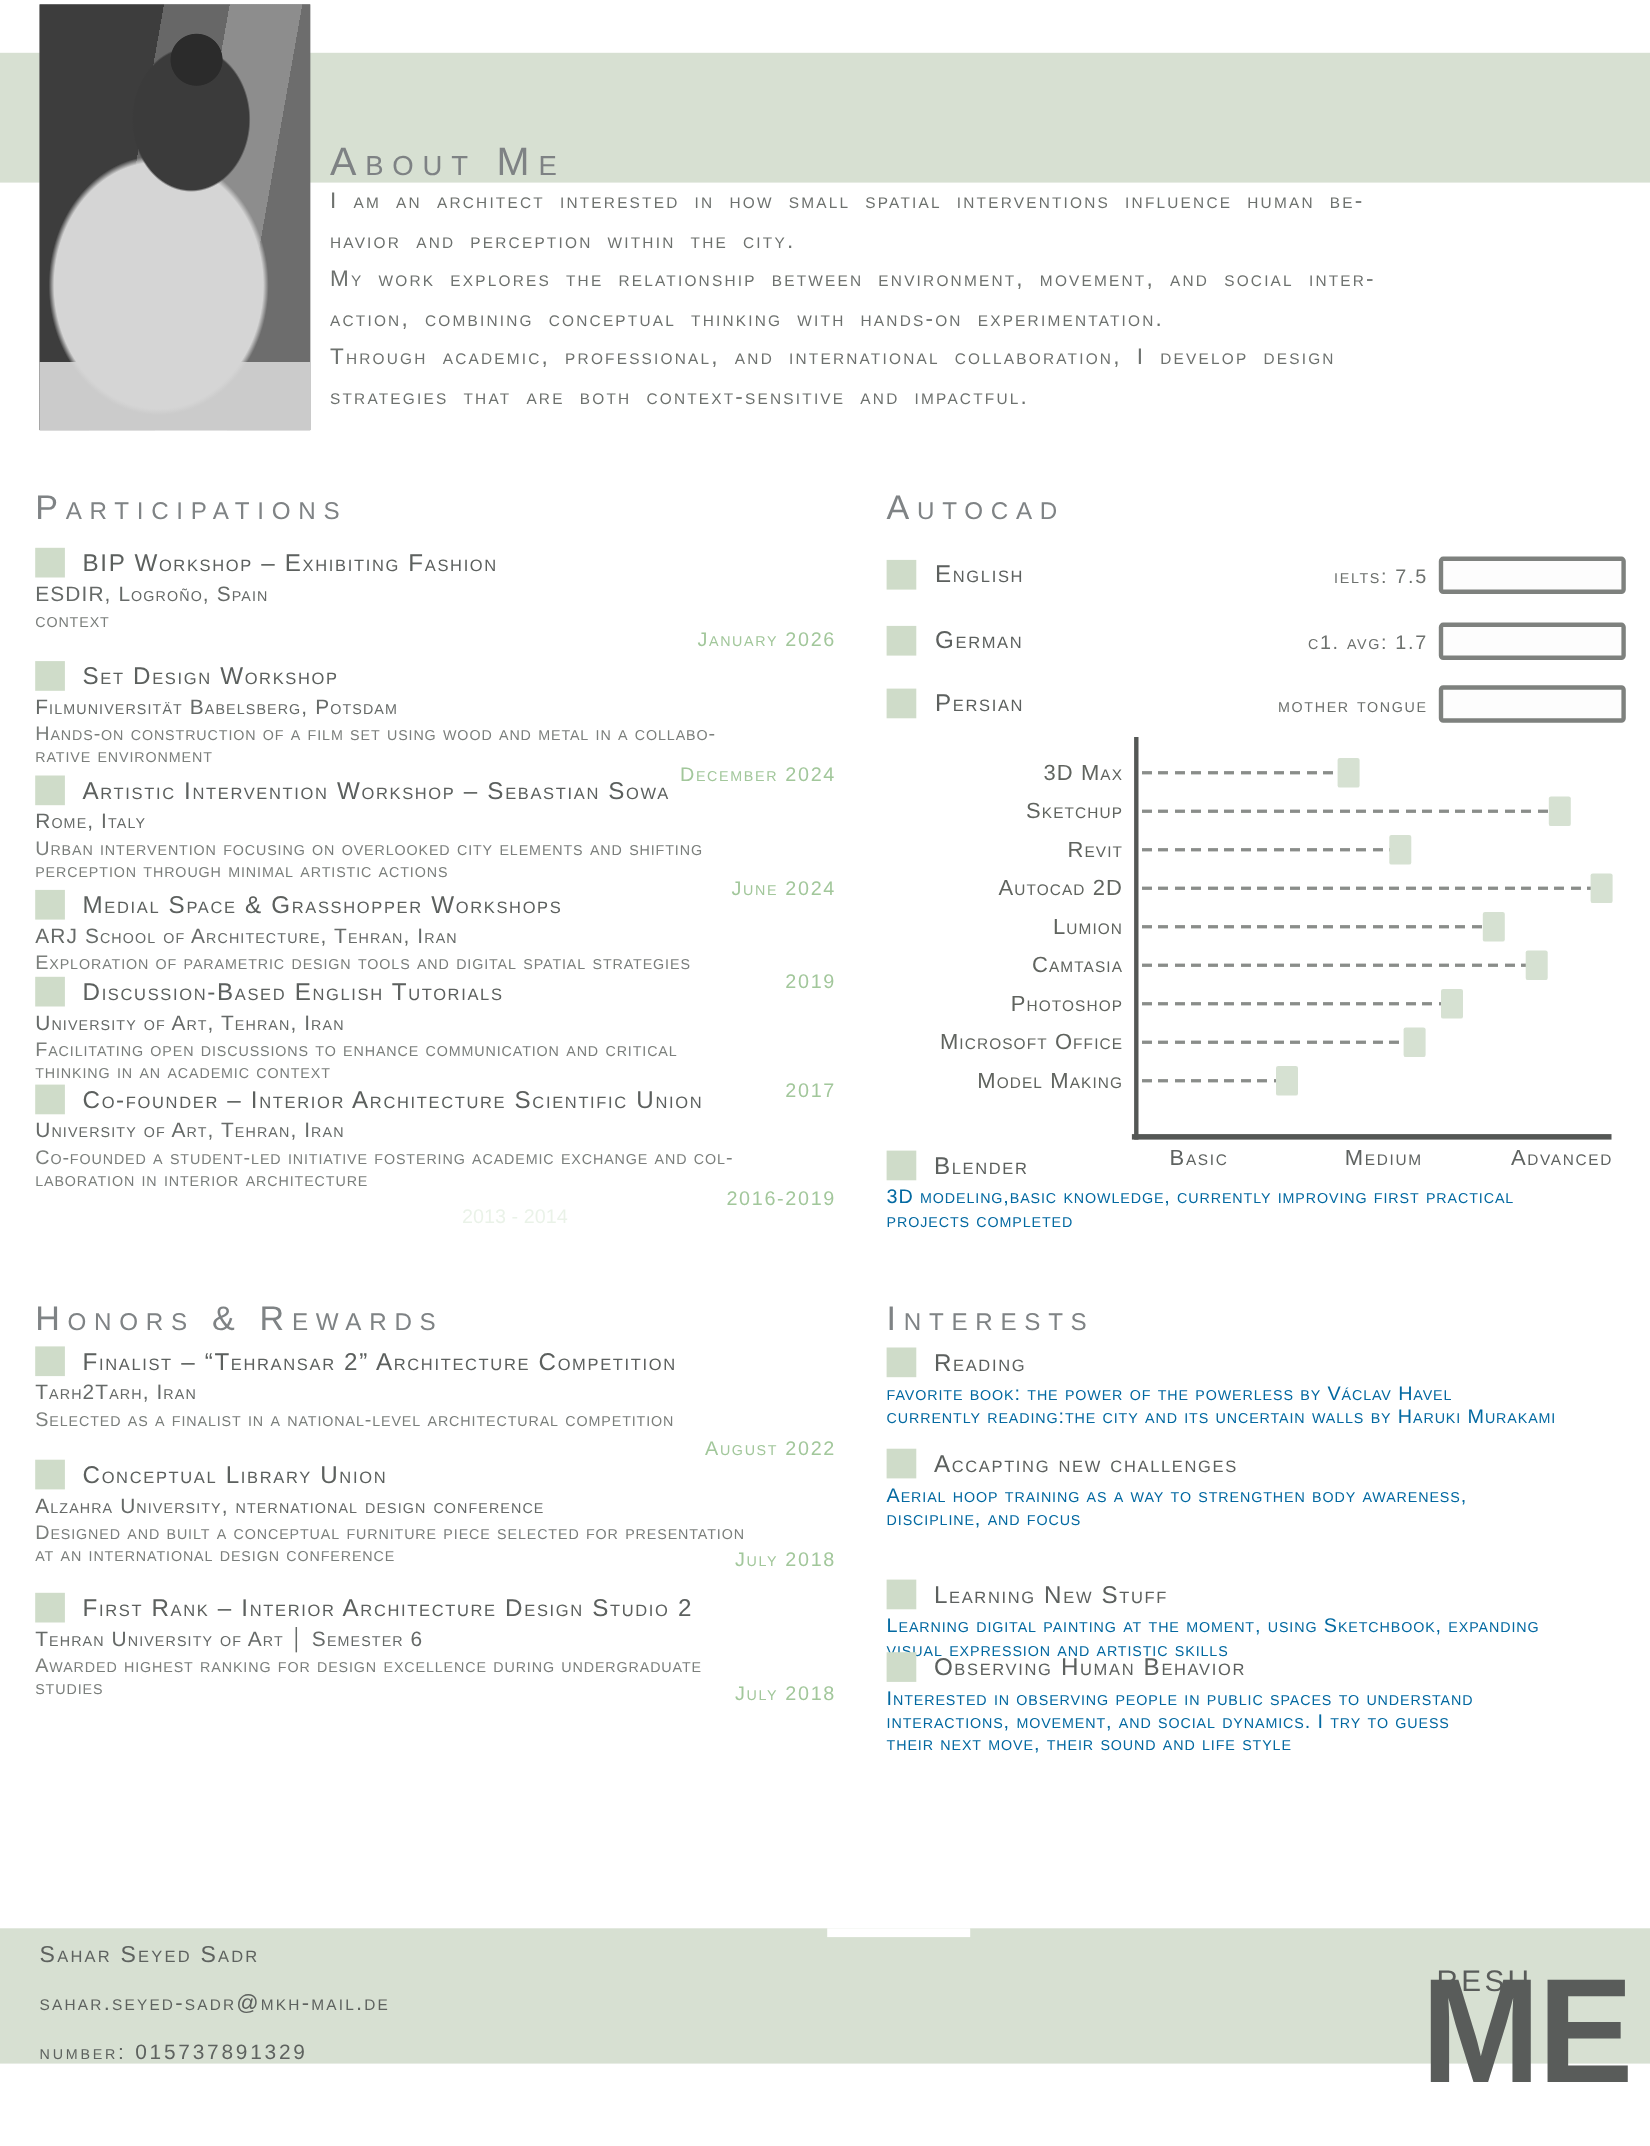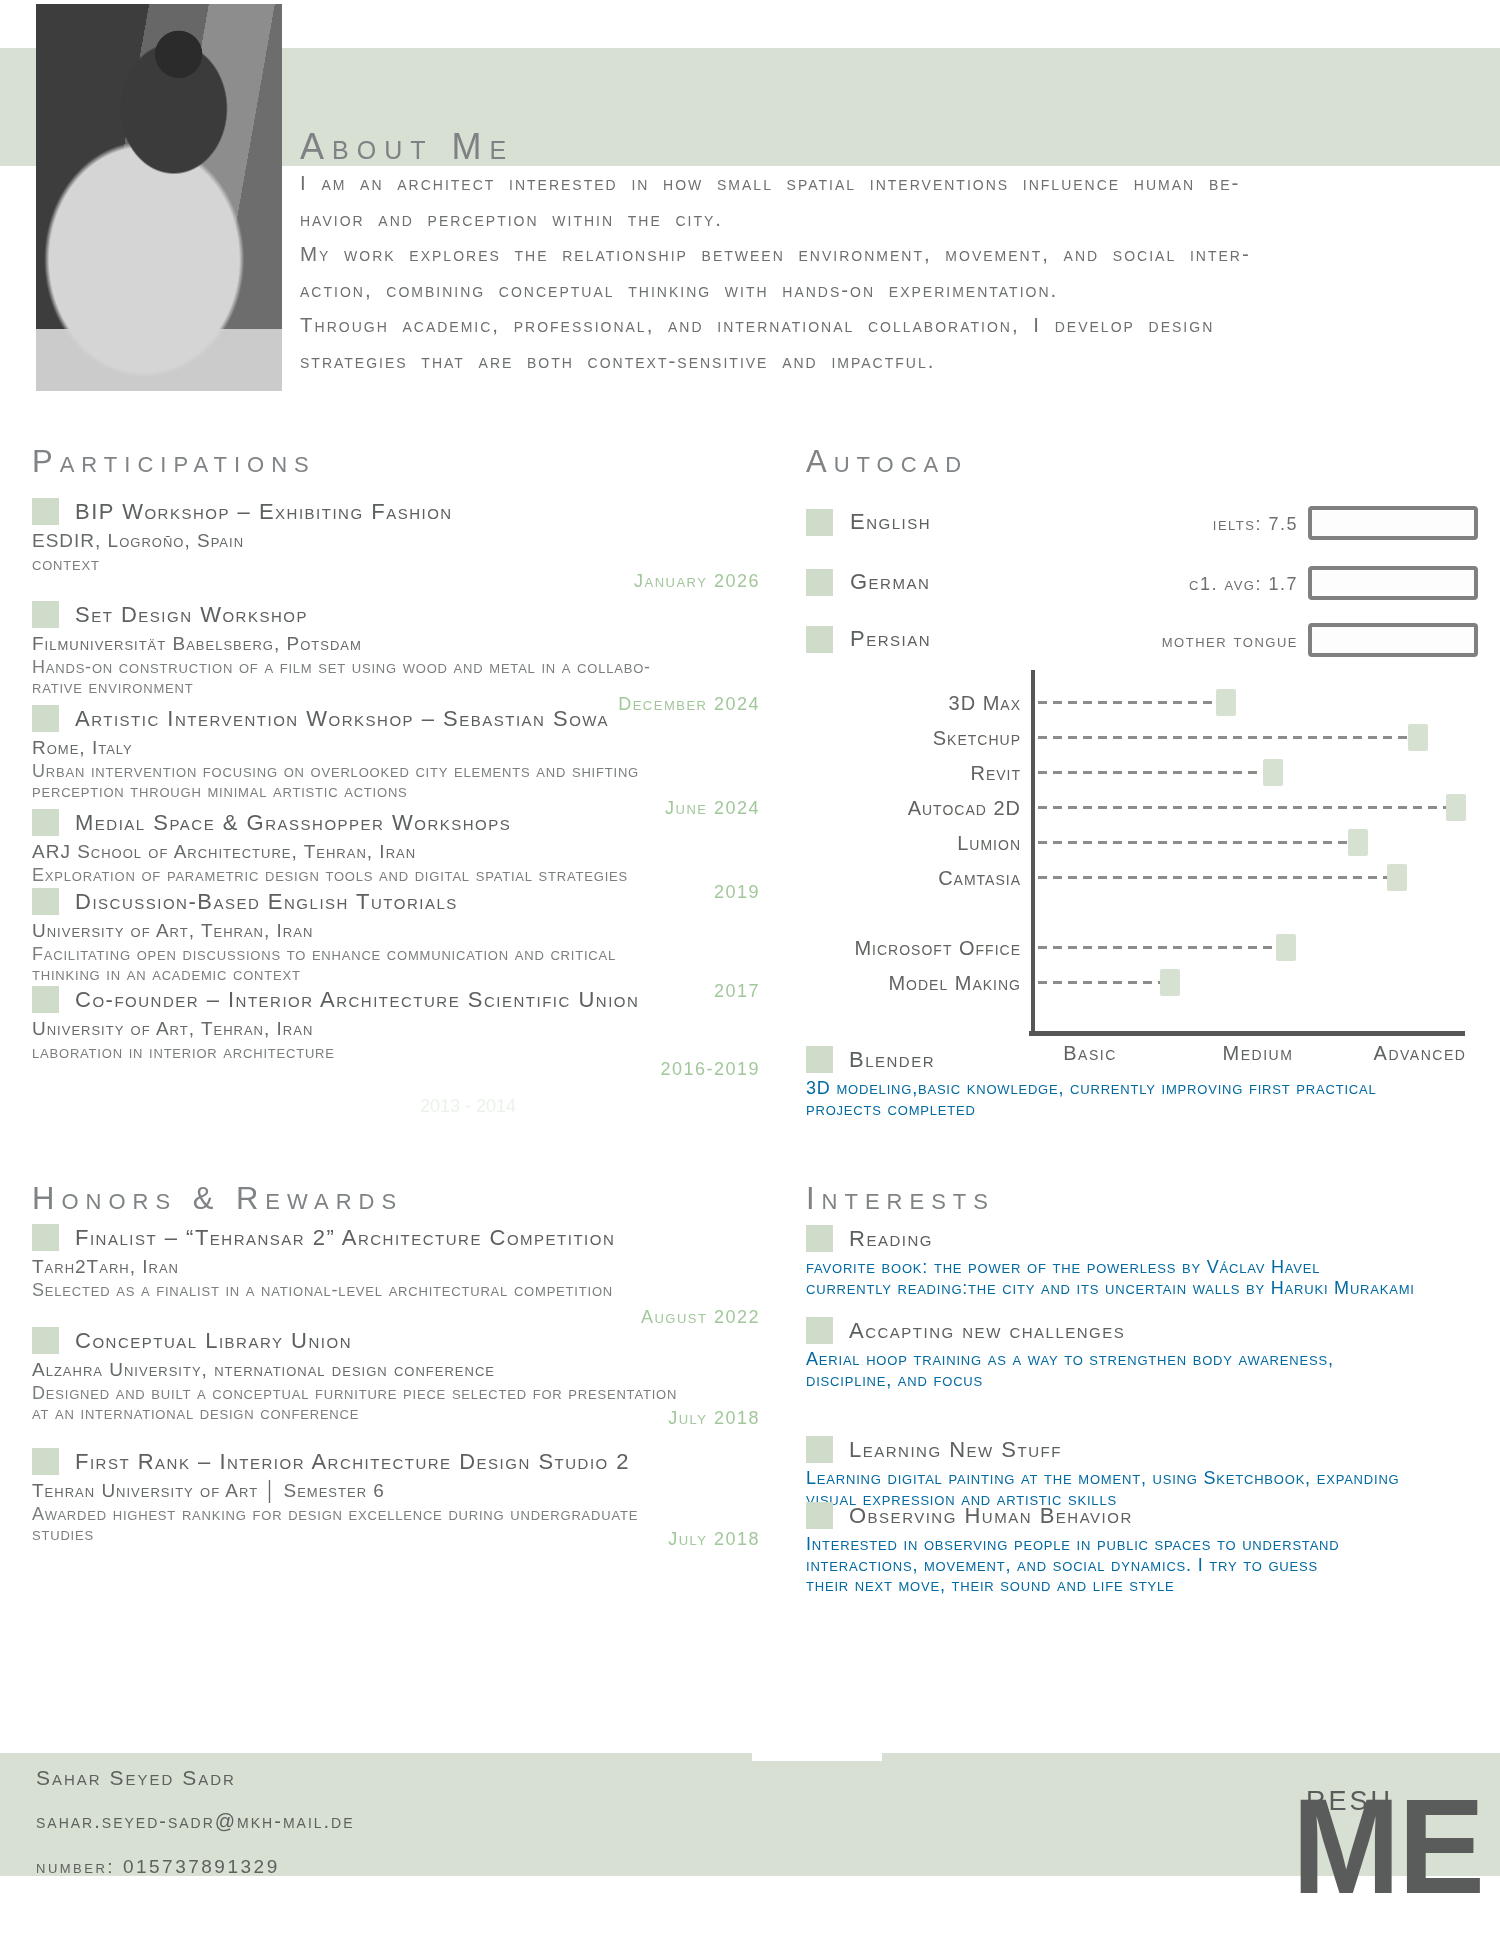--- a/index.html
+++ b/index.html
@@ -144,20 +144,21 @@
     <div class="e-desc">thinking in an academic context</div>
     <div class="e-date">2017</div>
   </div>
 
   <div class="entry" style="left:32px;top:986px;">
     <div class="e-head">
         <span class="bullet"></span>
       <span class="e-title">Co-founder – Interior Architecture Scientific Union</span>
       </div>
     <div class="e-org">University of Art, Tehran, Iran</div>
+    <div class="e-desc">Co-founded a student-led initiative fostering academic exchange and col-</div>
     <div class="e-desc">laboration in interior architecture</div>
     <div class="e-date">2016-2019</div>
   </div>
 
   <div class="ghost-date">2013 - 2014</div>
 
   <div class="abs section-h" style="left:806px;top:444px;">Autocad</div>
 
   <div class="lang-row" style="top:506px;">
     <span class="bullet"></span>
@@ -204,20 +205,25 @@
       </div>
     <div class="c-row" style="top:159px;">
       <div class="c-label">Lumion</div>
       <div class="c-dash" style="width: 320.25px;"></div>
         <div class="c-marker" style="left: 515.25px;"></div>
       </div>
     <div class="c-row" style="top:194px;">
       <div class="c-label">Camtasia</div>
       <div class="c-dash" style="width: 358.68px;"></div>
         <div class="c-marker" style="left: 553.68px;"></div>
+      </div>
+    <div class="c-row" style="top:229px;">
+      <div class="c-label">Photoshop</div>
+      <div class="c-dash" style="width: 281.82px;"></div>
+        <div class="c-marker" style="left: 476.82px;"></div>
       </div>
     <div class="c-row" style="top:264px;">
       <div class="c-label">Microsoft Office</div>
       <div class="c-dash" style="width: 247.66px;"></div>
         <div class="c-marker" style="left: 442.66px;"></div>
       </div>
     <div class="c-row" style="top:299px;">
       <div class="c-label">Model Making</div>
       <div class="c-dash" style="width: 132.37px;"></div>
         <div class="c-marker" style="left: 327.37px;"></div>

